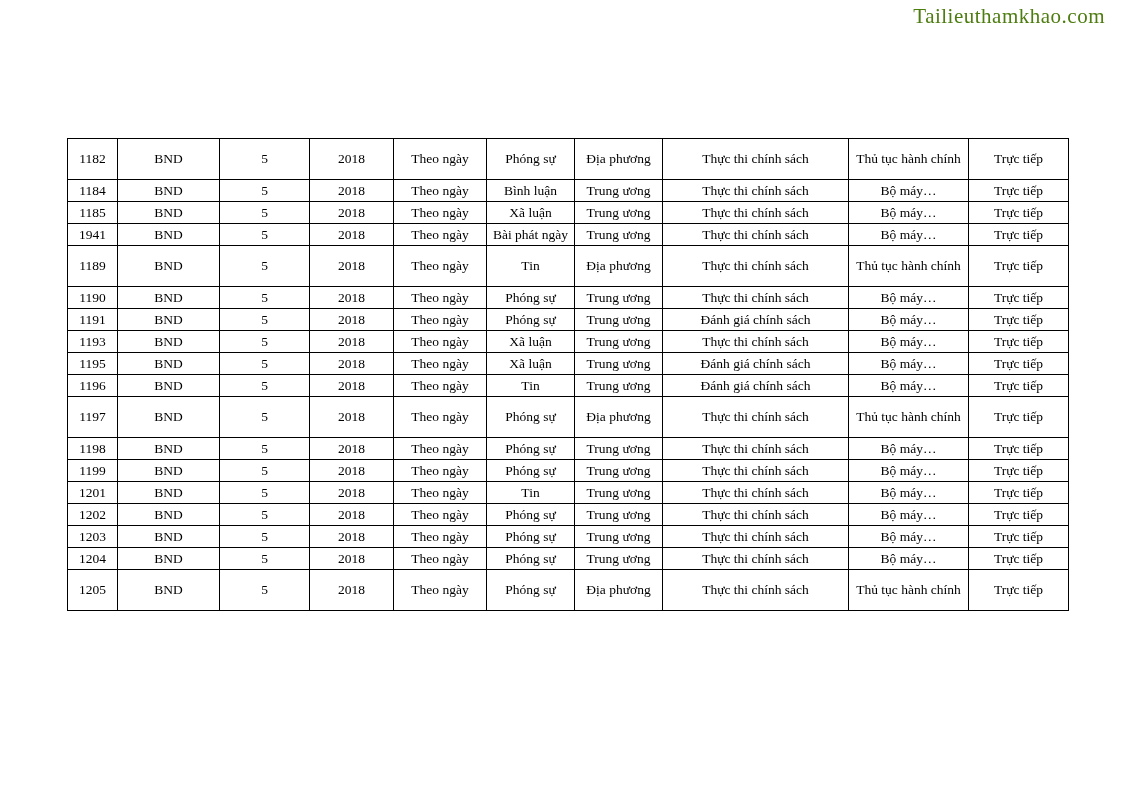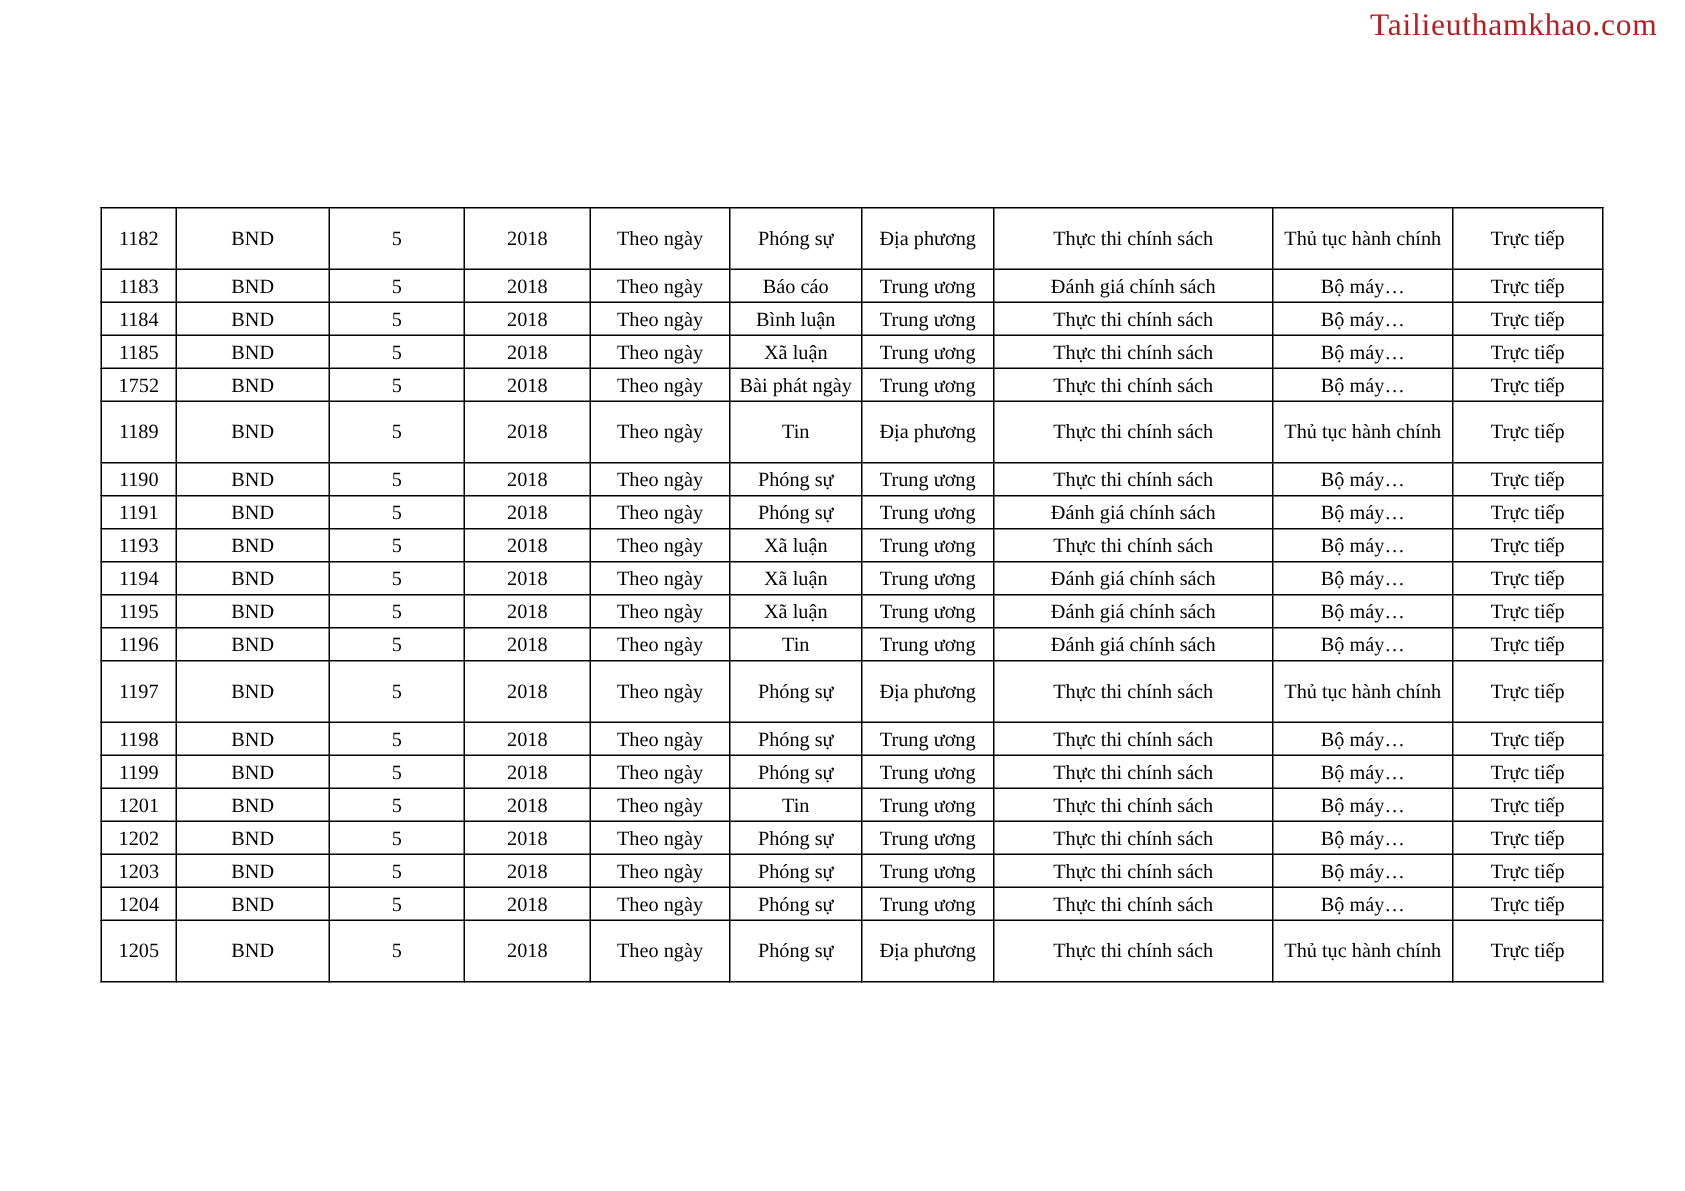--- a/index.html
+++ b/index.html
@@ -14,21 +14,21 @@
     font-family: "Liberation Serif", serif;
     color: #000000;
     overflow: hidden;
   }
   .watermark {
     position: absolute;
     top: 4px;
     right: 18px;
     font-family: "Liberation Serif", serif;
     font-size: 21px;
-    color: #b91c1c;
+    color: #4d7c0f;
     letter-spacing: 0.5px;
     white-space: nowrap;
   }
   .page {
     position: absolute;
     top: 138px;
     left: 67px;
     width: 1001px;
   }
   table.doc-table {
@@ -96,32 +96,20 @@
           <td class="va-bottom">5</td>
           <td class="va-bottom">2018</td>
           <td class="va-top">Theo ngày</td>
           <td class="va-mid">Phóng sự</td>
           <td class="va-mid">Địa phương</td>
           <td class="va-mid">Thực thi chính sách</td>
           <td class="va-top">Thủ tục hành chính</td>
           <td class="va-mid">Trực tiếp</td>
         </tr>
         <tr class="r-short">
-          <td>1183</td>
-          <td>BND</td>
-          <td>5</td>
-          <td>2018</td>
-          <td>Theo ngày</td>
-          <td>Báo cáo</td>
-          <td>Trung ương</td>
-          <td>Đánh giá chính sách</td>
-          <td>Bộ máy…</td>
-          <td>Trực tiếp</td>
-        </tr>
-        <tr class="r-short">
           <td>1184</td>
           <td>BND</td>
           <td>5</td>
           <td>2018</td>
           <td>Theo ngày</td>
           <td>Bình luận</td>
           <td>Trung ương</td>
           <td>Thực thi chính sách</td>
           <td>Bộ máy…</td>
           <td>Trực tiếp</td>
@@ -132,21 +120,21 @@
           <td>5</td>
           <td>2018</td>
           <td>Theo ngày</td>
           <td>Xã luận</td>
           <td>Trung ương</td>
           <td>Thực thi chính sách</td>
           <td>Bộ máy…</td>
           <td>Trực tiếp</td>
         </tr>
         <tr class="r-short">
-          <td>1752</td>
+          <td>1941</td>
           <td>BND</td>
           <td>5</td>
           <td>2018</td>
           <td>Theo ngày</td>
           <td>Bài phát ngày</td>
           <td>Trung ương</td>
           <td>Thực thi chính sách</td>
           <td>Bộ máy…</td>
           <td>Trực tiếp</td>
         </tr>
@@ -192,32 +180,20 @@
           <td>5</td>
           <td>2018</td>
           <td>Theo ngày</td>
           <td>Xã luận</td>
           <td>Trung ương</td>
           <td>Thực thi chính sách</td>
           <td>Bộ máy…</td>
           <td>Trực tiếp</td>
         </tr>
         <tr class="r-short">
-          <td>1194</td>
-          <td>BND</td>
-          <td>5</td>
-          <td>2018</td>
-          <td>Theo ngày</td>
-          <td>Xã luận</td>
-          <td>Trung ương</td>
-          <td>Đánh giá chính sách</td>
-          <td>Bộ máy…</td>
-          <td>Trực tiếp</td>
-        </tr>
-        <tr class="r-short">
           <td>1195</td>
           <td>BND</td>
           <td>5</td>
           <td>2018</td>
           <td>Theo ngày</td>
           <td>Xã luận</td>
           <td>Trung ương</td>
           <td>Đánh giá chính sách</td>
           <td>Bộ máy…</td>
           <td>Trực tiếp</td>

